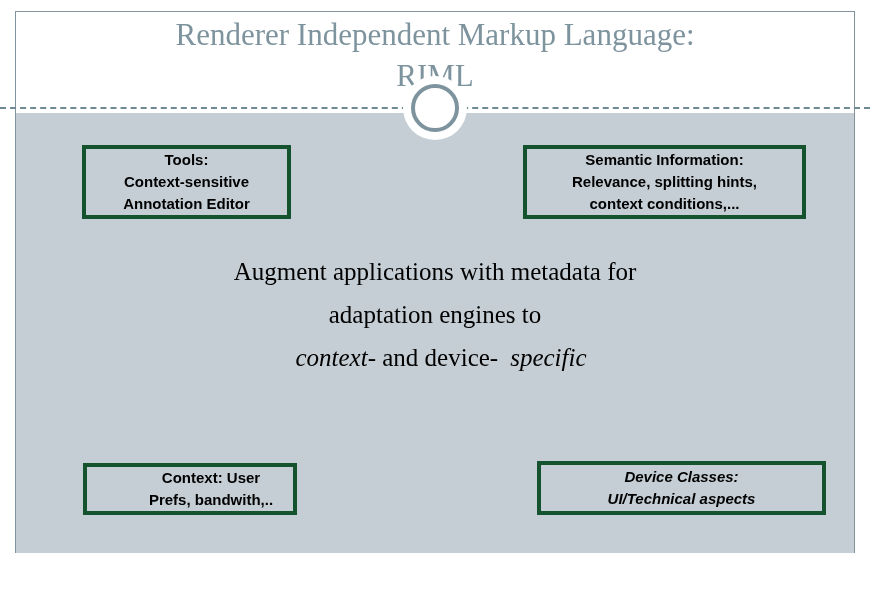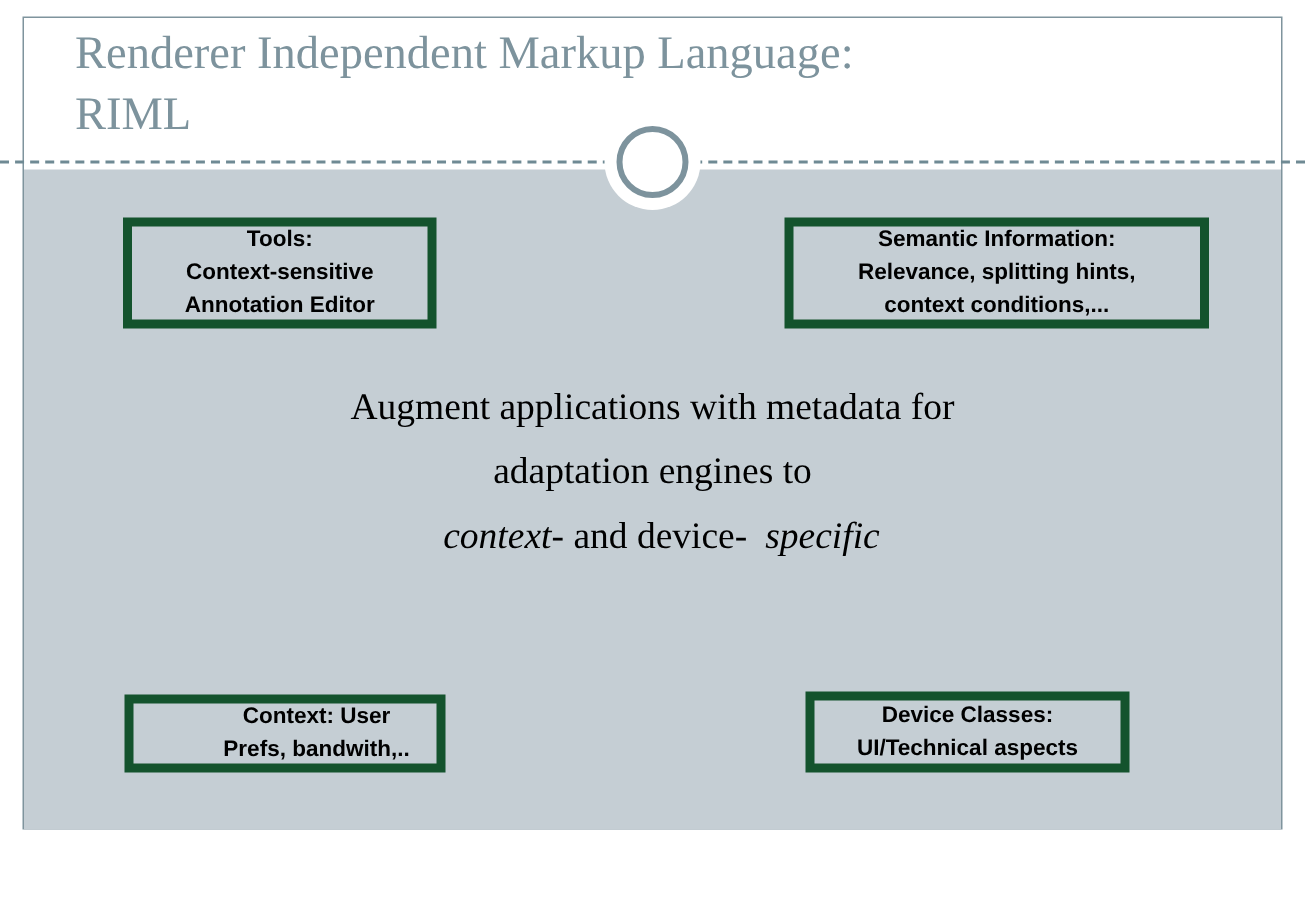--- a/index.html
+++ b/index.html
@@ -47,20 +47,21 @@
     height: 0px;
     border-top: 2px dashed #6f8a94;
   }
 
   
   #title {
     position: absolute;
     left: 50px;
     top: 14px;
     width: 770px;
+    text-align: center;
     font-family: "Liberation Serif", serif;
     font-size: 31px;
     line-height: 41px;
     color: #7d939d;
     white-space: pre-line;
   }
 
   
   #ring-halo {
     position: absolute;
@@ -79,38 +80,38 @@
     height: 48px;
     border-radius: 50%;
     border: 4px solid #7d939d;
     box-sizing: border-box;
     background: transparent;
   }
 
   
   .box {
     position: absolute;
-    border: 6px solid #14532d;
+    border: 4px solid #14532d;
     box-sizing: border-box;
     background: #c5ced4;
     color: #000000;
     font-family: "Liberation Sans", sans-serif;
     font-weight: bold;
     font-size: 15px;
     line-height: 22px;
     text-align: center;
     display: flex;
     align-items: center;
     justify-content: center;
     white-space: pre-line;
   }
   #box-tools       { left: 82px;  top: 145px; width: 209px; height: 74px; }
   #box-semantic    { left: 523px; top: 145px; width: 283px; height: 74px; }
   #box-context     { left: 83px;  top: 463px; width: 214px; height: 52px; padding-left: 42px; }
-  #box-device      { left: 537px; top: 461px; width: 216px; height: 54px; }
+  #box-device      { left: 537px; top: 461px; width: 289px; height: 54px; font-style: italic; }
 
   
   #center-text {
     position: absolute;
     left: 150px;
     top: 250px;
     width: 570px;
     text-align: center;
     font-family: "Liberation Serif", serif;
     font-size: 25px;

